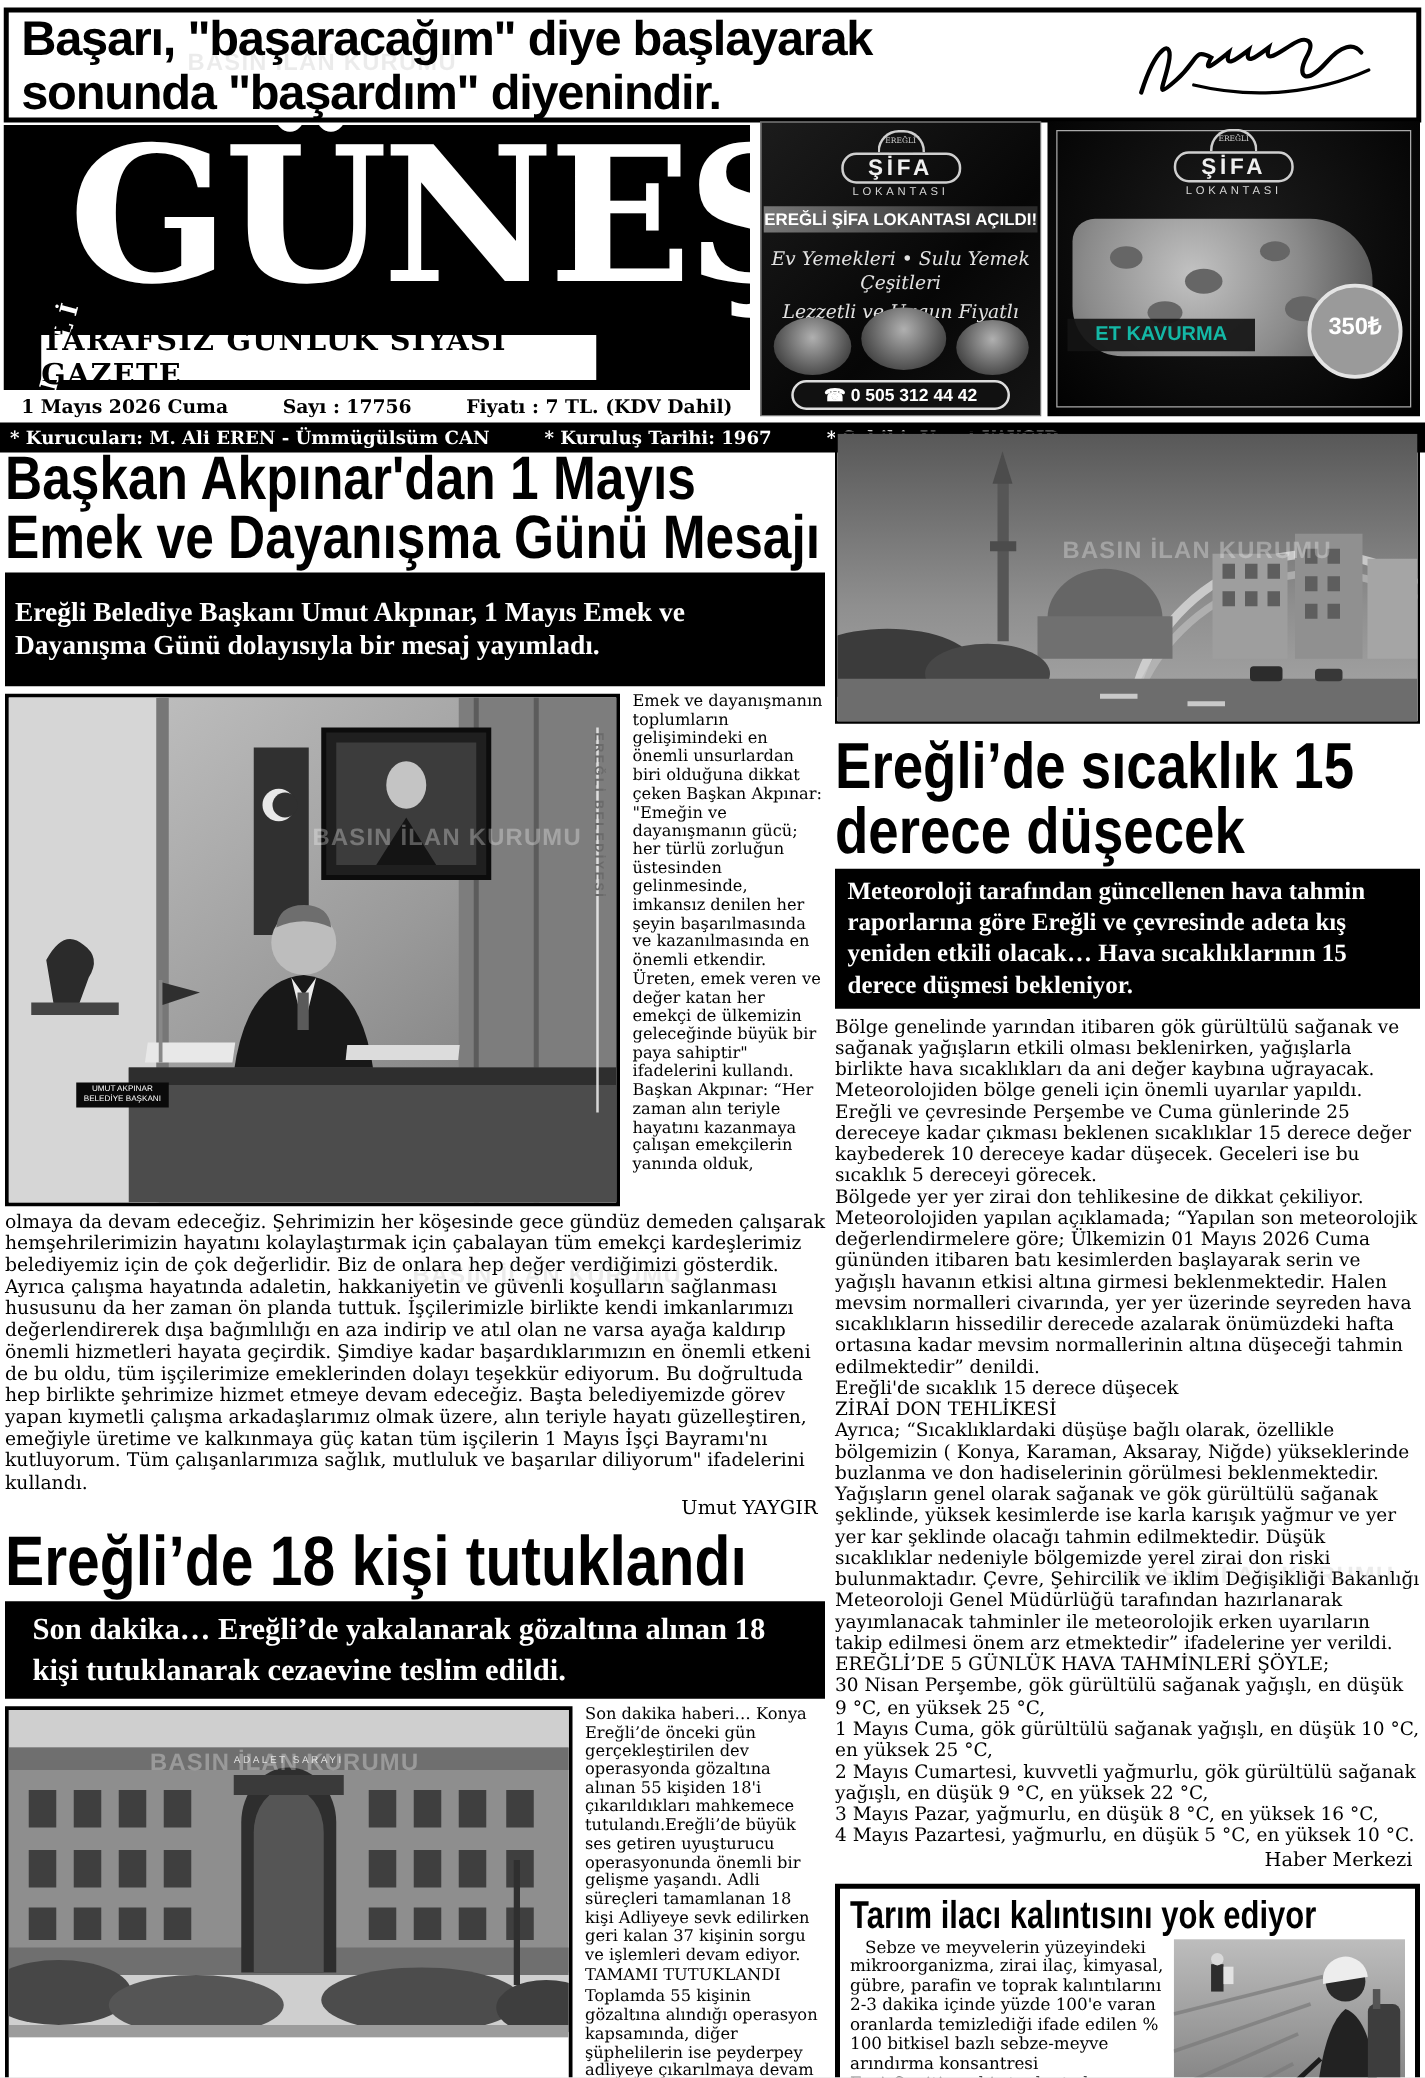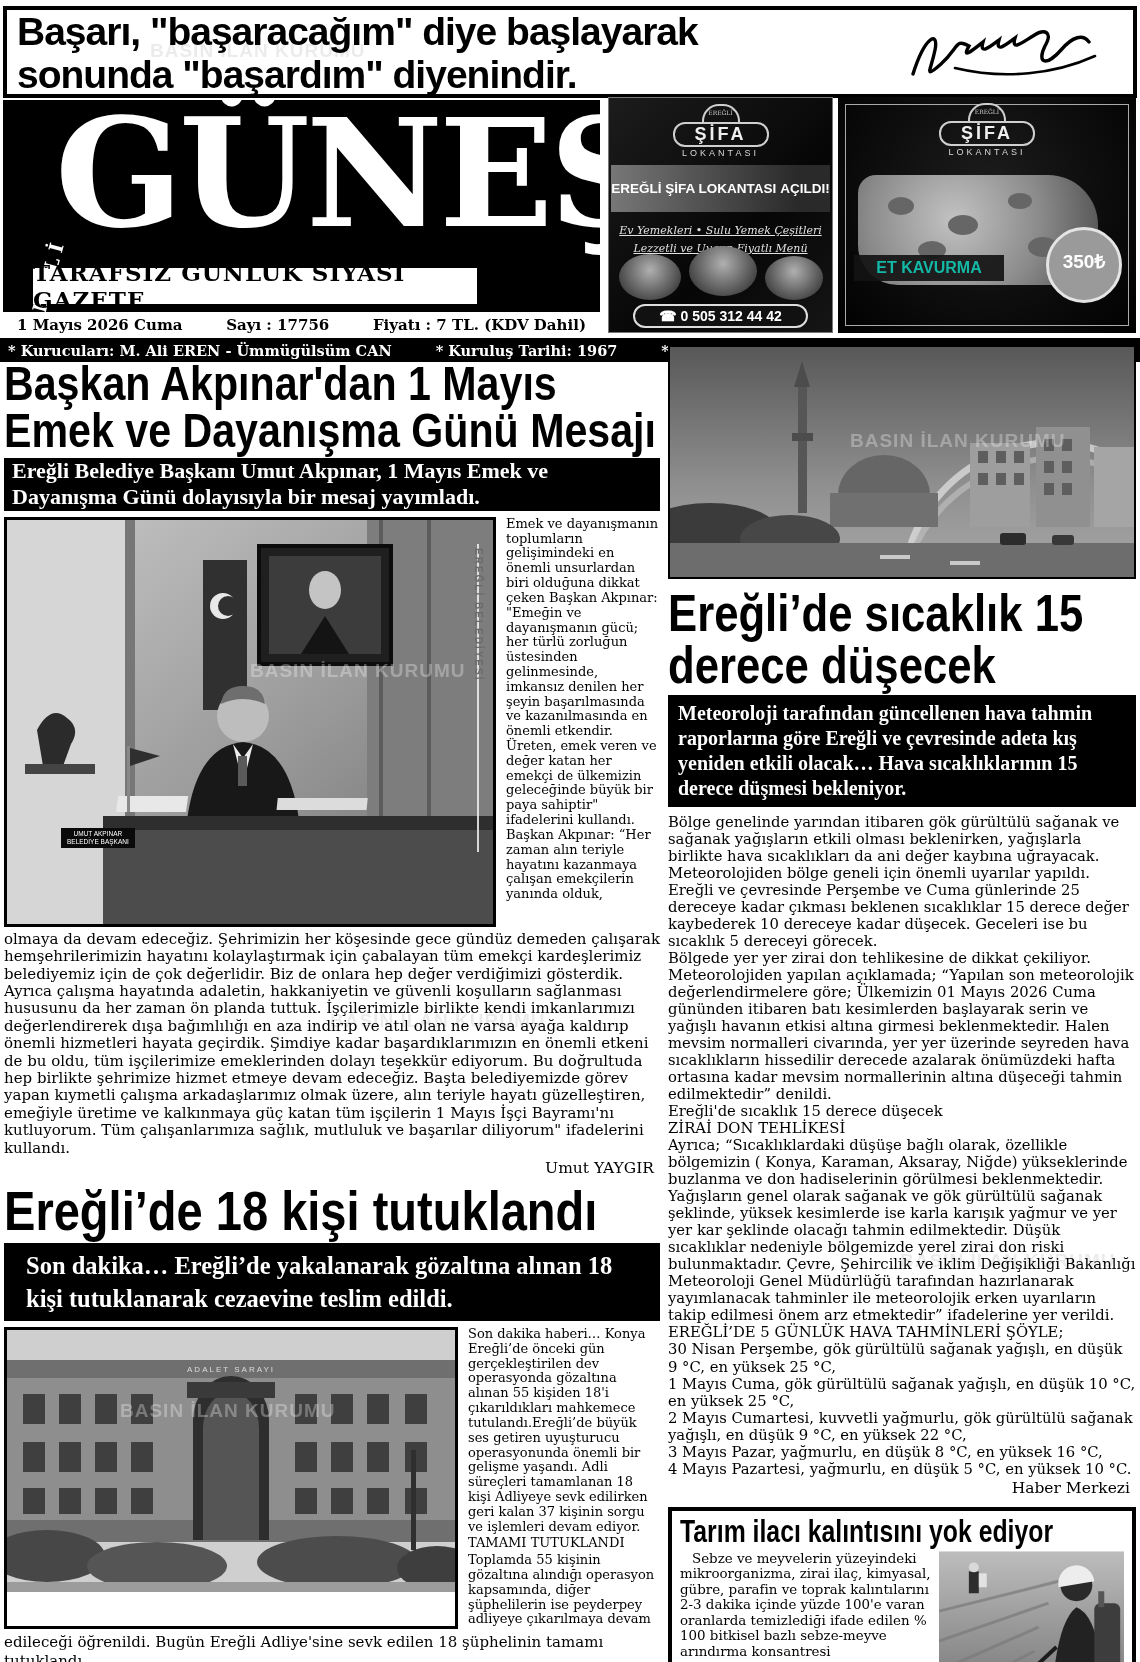--- a/index.html
+++ b/index.html
@@ -31,44 +31,44 @@
   .ad1{top:97px;left:608px;width:225px;height:236px;background:linear-gradient(135deg,#1c1c1c,#060606 60%,#151515);
        border:1px solid #777;}
   .ad2{top:97px;left:838px;width:298px;height:236px;background:radial-gradient(circle at 50% 40%,#1d1d1d,#000);}
   .ad2 .frame{position:absolute;inset:7px;border:1px solid #aaa;}
   .logo{margin:6px auto 0;width:96px;}
   .logo .dome{width:34px;height:16px;margin:0 auto;border:2px solid #cfcfcf;border-bottom:none;
               border-radius:17px 17px 0 0;font-size:6px;color:#cfcfcf;line-height:14px;}
   .logo .pill{border:2px solid #cfcfcf;border-radius:12px;font-weight:bold;font-size:18px;
               letter-spacing:3px;color:#efefef;font-family:"Liberation Sans",sans-serif;}
   .logo .lok{font-size:9px;letter-spacing:3px;color:#d7d7d7;font-family:"Liberation Sans",sans-serif;margin-top:1px;}
-  .ad1 .bar{margin:7px 2px 12px;background:linear-gradient(90deg,#777,#2a2a2a 85%);padding:16px 0;
+  .ad1 .bar{margin:7px 2px 12px;background:linear-gradient(90deg,#777,#2a2a2a 85%);padding:3px 0;
             font-family:"Liberation Sans",sans-serif;font-weight:bold;font-size:13.5px;}
   .ad1 .bar b{color:#fff;}
-  .ad1 .tag{font-style:italic;font-size:11px;color:#e2e2e2;line-height:1.25;margin-top:4px;text-decoration:underline;}
+  .ad1 .tag{font-style:italic;font-size:15px;color:#e2e2e2;line-height:1.25;margin-top:4px;}
   .bowls{position:absolute;bottom:30px;left:0;right:0;height:56px;}
   .bowl{position:absolute;border-radius:50%;background:radial-gradient(circle at 50% 35%,#b0b0b0,#5a5a5a 60%,#222);}
   .phone{position:absolute;bottom:4px;left:24px;right:24px;border:2px solid #ddd;border-radius:14px;
          font-family:"Liberation Sans",sans-serif;font-weight:bold;font-size:14px;padding:2px 0;background:#111;}
   .meat{position:absolute;left:20px;top:78px;width:240px;height:110px;border-radius:18px 50px 24px 40px;
         background:radial-gradient(circle at 40% 40%,#c2c2c2,#8a8a8a 55%,#4e4e4e);}
   .meat i{position:absolute;border-radius:50%;background:#666;}
   .etikett{position:absolute;left:16px;top:158px;width:150px;background:rgba(20,20,20,.92);color:#14b8a6;
            font-family:"Liberation Sans",sans-serif;font-weight:bold;font-size:16px;padding:4px 0;}
   .price{position:absolute;right:14px;top:130px;width:70px;height:70px;border-radius:50%;background:#9a9a9a;
          border:3px solid #e4e4e4;color:#fff;font-family:"Liberation Sans",sans-serif;font-weight:bold;
          font-size:19px;line-height:64px;}
   
   .col-left{top:360px;left:4px;width:656px;}
   .col-right{top:345px;left:668px;width:468px;}
   .hl1{font-size:49px;line-height:.96;font-weight:bold;}
   .hl2{font-size:52px;line-height:1.0;font-weight:bold;}
   .hl3{font-size:56px;line-height:1.0;font-weight:bold;}
   .leadbar{background:#000;color:#fff;font-family:"Liberation Serif",serif;font-weight:bold;}
-  .lead1{font-size:22px;line-height:1.2;padding:0 8px;margin-top:4px;}
+  .lead1{font-size:22px;line-height:1.2;padding:19px 8px;margin-top:4px;}
   .lead2{font-size:20px;line-height:1.25;padding:6px 10px;margin:4px 0 6px;}
   .lead3{font-size:24.5px;line-height:1.35;padding:6px 6px 6px 22px;margin-top:4px;}
   .prow{display:flex;gap:10px;margin-top:6px;}
   .pframe{border:3px solid #000;flex:0 0 auto;line-height:0;}
   .sidetxt{font-size:13px;line-height:1.14;}
   .sidetxt p{margin:0 0 2px;}
   .body1{font-size:15px;line-height:1.16;margin-top:4px;text-align:left;}
   .bodyw{font-size:14.8px;line-height:1.15;margin-top:6px;}
   .bodyw p{margin:0;}
   .byline{text-align:right;font-size:15.5px;margin:2px 6px 4px 0;}

